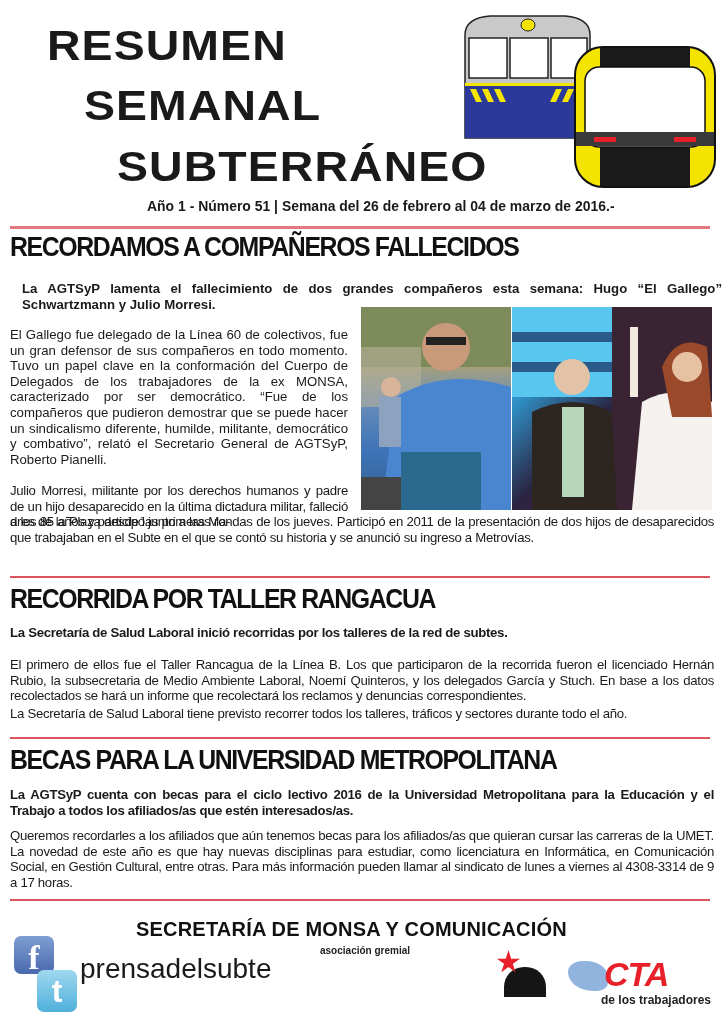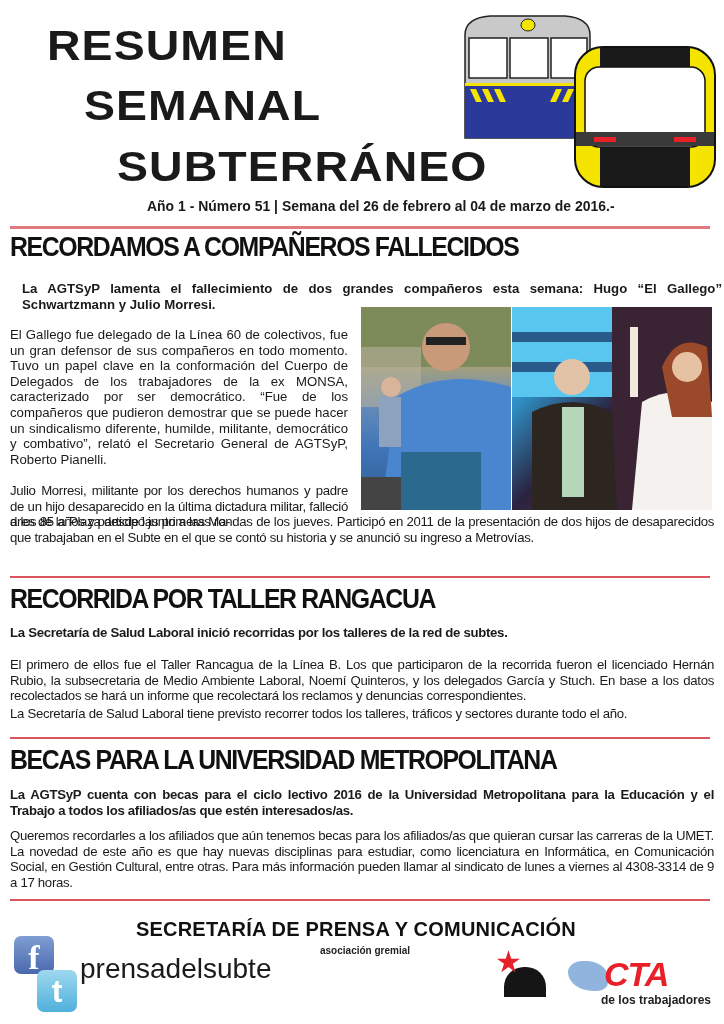--- a/index.html
+++ b/index.html
@@ -144,21 +144,21 @@
 
 <section>
   <h1 class="headline" style="top:745px;">BECAS PARA LA UNIVERSIDAD METROPOLITANA</h1>
   <p class="lead narrow" style="left:10px; top:787px; width:704px;">La AGTSyP cuenta con becas para el ciclo lectivo 2016 de la Universidad Metropolitana para la Educación y el Trabajo a todos los afiliados/as que estén interesados/as.</p>
   <p class="body-txt narrow" style="left:10px; top:828px; width:704px;">Queremos recordarles a los afiliados que aún tenemos becas para los afiliados/as que quieran cursar las carreras de la UMET. La novedad de este año es que hay nuevas disciplinas para estudiar, como licenciatura en Informática, en Comunicación Social, en Gestión Cultural, entre otras. Para más información pueden llamar al sindicato de lunes a viernes al 4308-3314 de 9 a 17 horas.</p>
 </section>
 
 <div class="sep" style="top:899px;"></div>
 
 <footer>
-  <div class="prensa-title">SECRETARÍA DE PRENSA Y COMUNICACIÓN</div>
+  <div class="prensa-title">SECRETARÍA DE MONSA Y COMUNICACIÓN</div>
 
   <div class="fb-icon">f</div>
   <div class="tw-icon">t</div>
   <div class="handle">prensadelsubte</div>
 
   <div class="subte-logo">
     <div class="subte-blk"></div>
     <div class="subte-star">★</div>
     <div class="subte-top">asociación gremial</div>
   </div>

